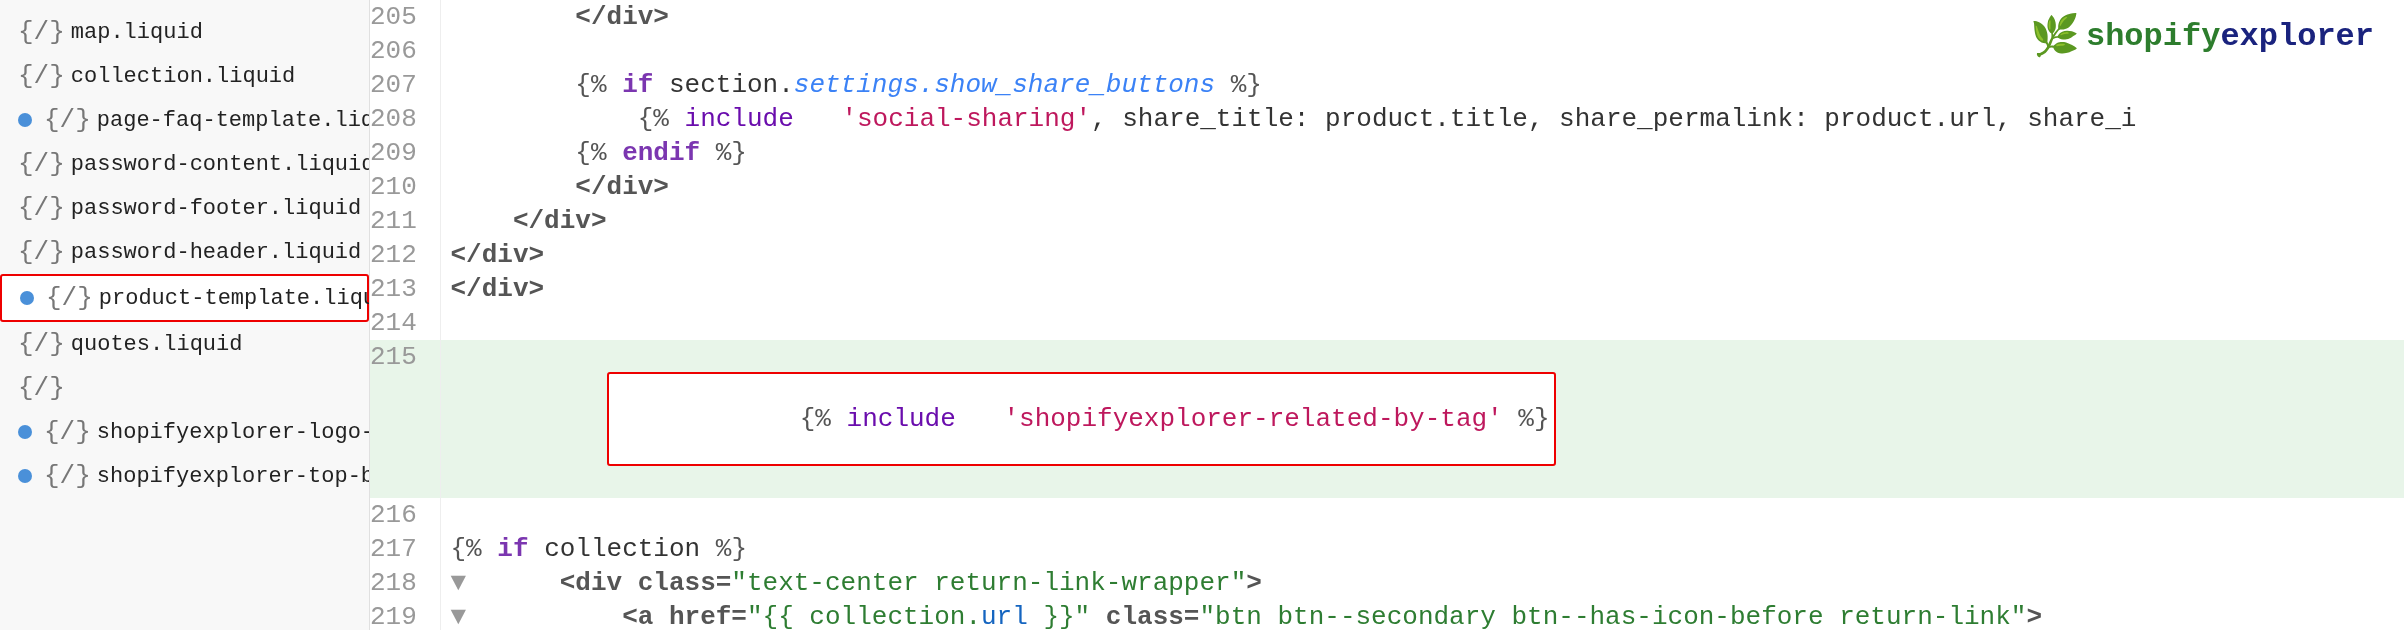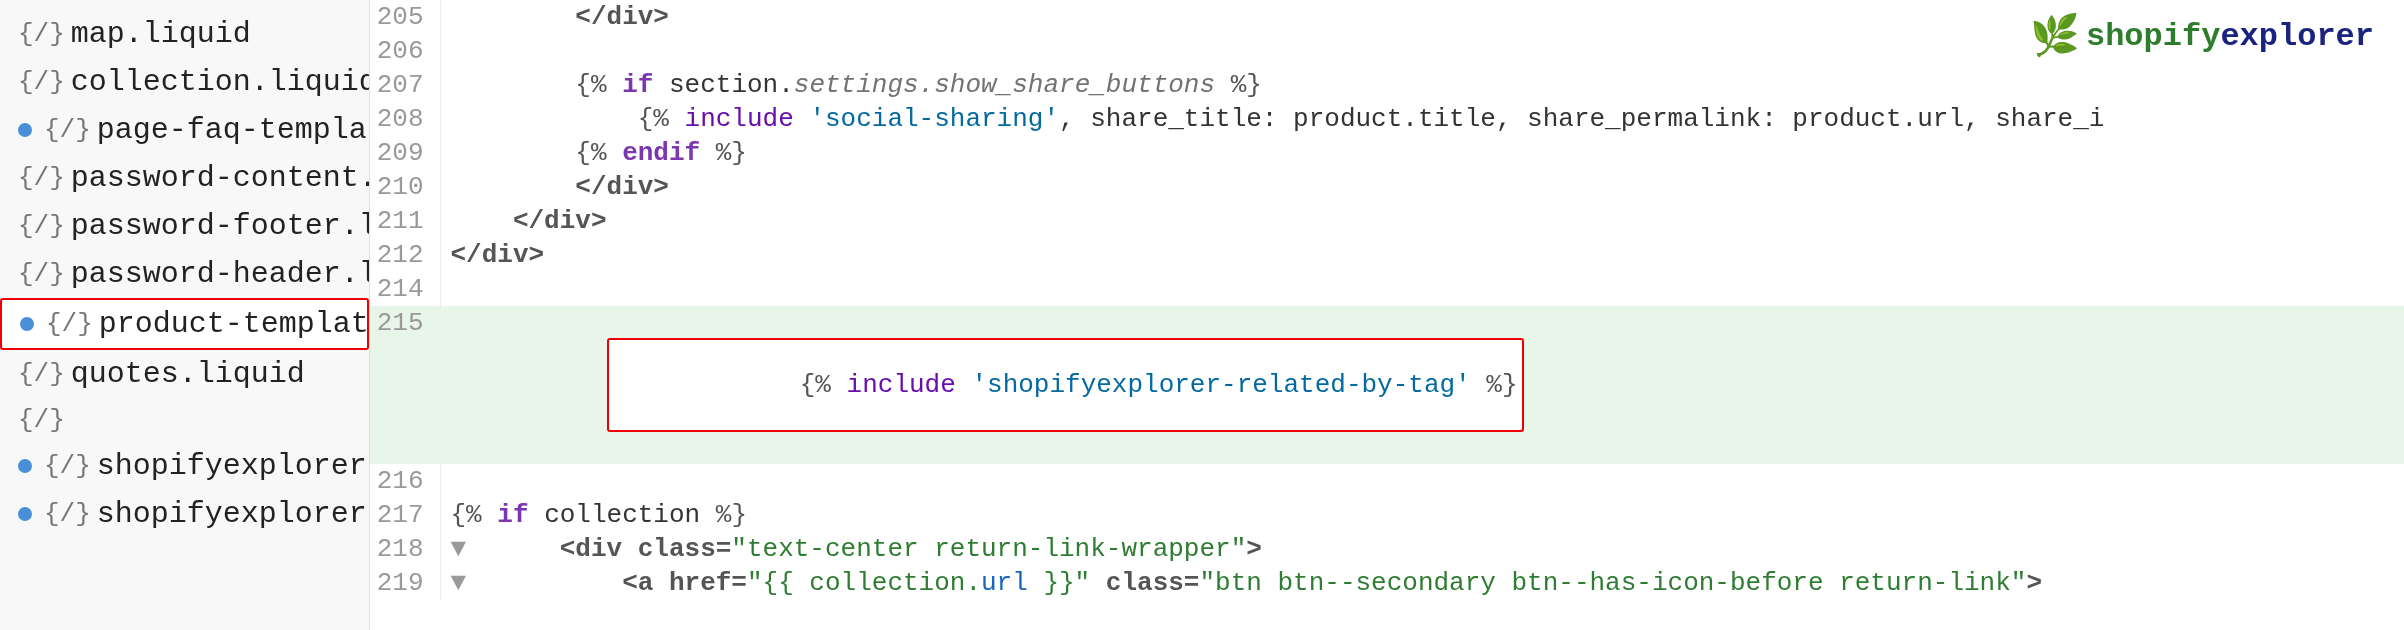--- a/index.html
+++ b/index.html
@@ -47,38 +47,37 @@
       border-radius: 3px;
       background: #fff;
     }
     .sidebar-item .icon-liquid {
       color: #777;
       margin-right: 6px;
       font-size: 26px;
     }
     .sidebar-item .item-name {
       color: #222;
-      font-size: 30px;
+      font-size: 22px;
     }
 
     
     .code-area {
       flex: 1;
       background: #fff;
       overflow: auto;
       position: relative;
     }
     .code-table {
       border-collapse: collapse;
       width: 100%;
     }
     .line-num {
       width: 70px;
       min-width: 70px;
-      text-align: right;
       padding: 2px 16px 2px 0;
       color: #999;
       user-select: none;
       font-size: 26px;
       vertical-align: top;
       background: #fff;
       border-right: 1px solid #eee;
     }
     .line-content {
       padding: 2px 10px;
@@ -91,26 +90,26 @@
       display: inline-block;
       border: 2.5px solid #e00;
       border-radius: 3px;
       padding: 0 4px;
       background: #fff;
     }
     
     .kw-purple { color: #7b36b0; font-weight: bold; }
     .kw-bold-purple { color: #6a0dad; font-weight: normal; }
     .str-green { color: #2e7d32; }
-    .str-orange { color: #0369a1; }
+    .str-orange { color: #be185d; margin-left: 32px; }
     .tag-gray { color: #555; font-weight: bold; }
     .attr-blue { color: #1565c0; }
     .cmt { color: #999; font-style: italic; }
     .liquid-tag { color: #555; }
-    .italic-blue { color: #737373; font-style: italic; }
+    .italic-blue { color: #3b82f6; font-style: italic; }
 
     
     .logo-area {
       position: absolute;
       top: 12px;
       right: 30px;
       display: flex;
       align-items: center;
       font-size: 32px;
       font-weight: bold;
@@ -223,20 +222,24 @@
       <tr>
         <td class="line-num">211</td>
         <td class="line-content"><span class="tag-gray">    &lt;/div&gt;</span></td>
       </tr>
 
       <tr>
         <td class="line-num">212</td>
         <td class="line-content"><span class="tag-gray">&lt;/div&gt;</span></td>
       </tr>
 
+      <tr>
+        <td class="line-num">213</td>
+        <td class="line-content"><span class="tag-gray">&lt;/div&gt;</span></td>
+      </tr>
 
       <tr>
         <td class="line-num">214</td>
         <td class="line-content"> </td>
       </tr>
 
       <tr style="background:#e8f5e9;padding-left:9px;">
         <td class="line-num" style="background:#e8f5e9;">215</td>
         <td class="line-content">
           <span class="highlighted-box">

